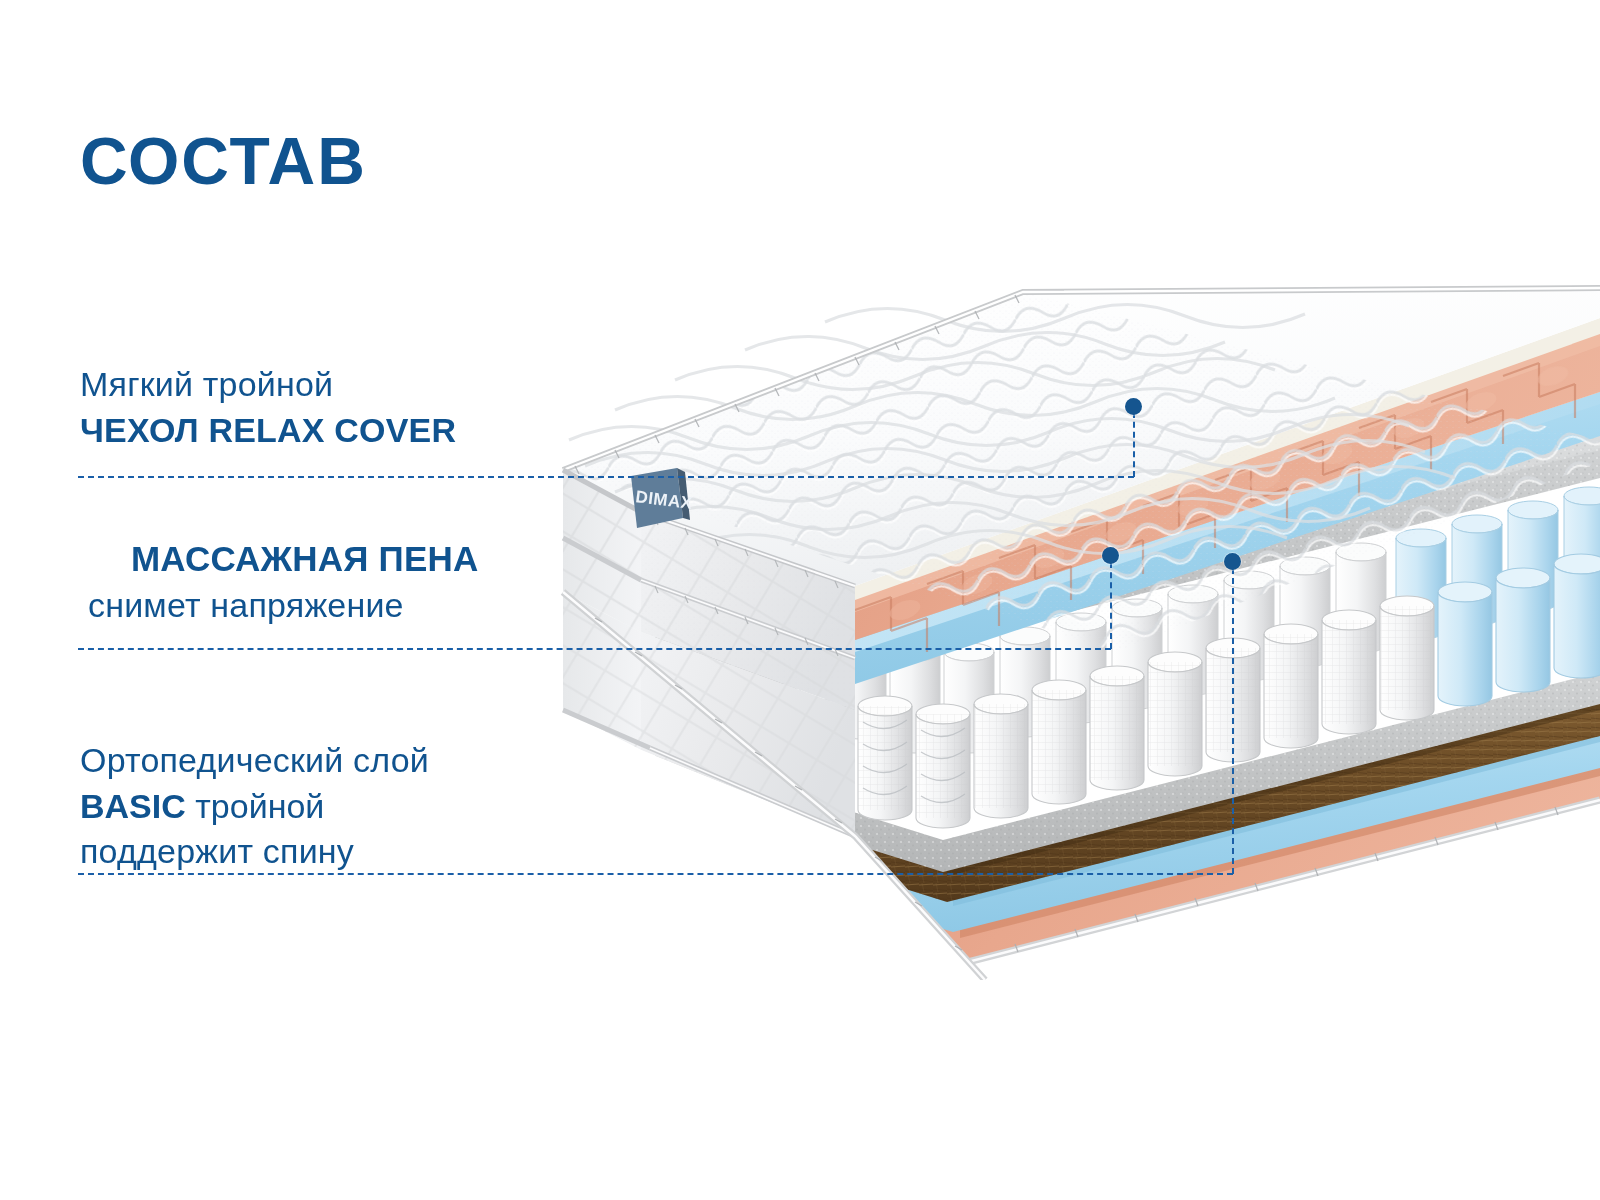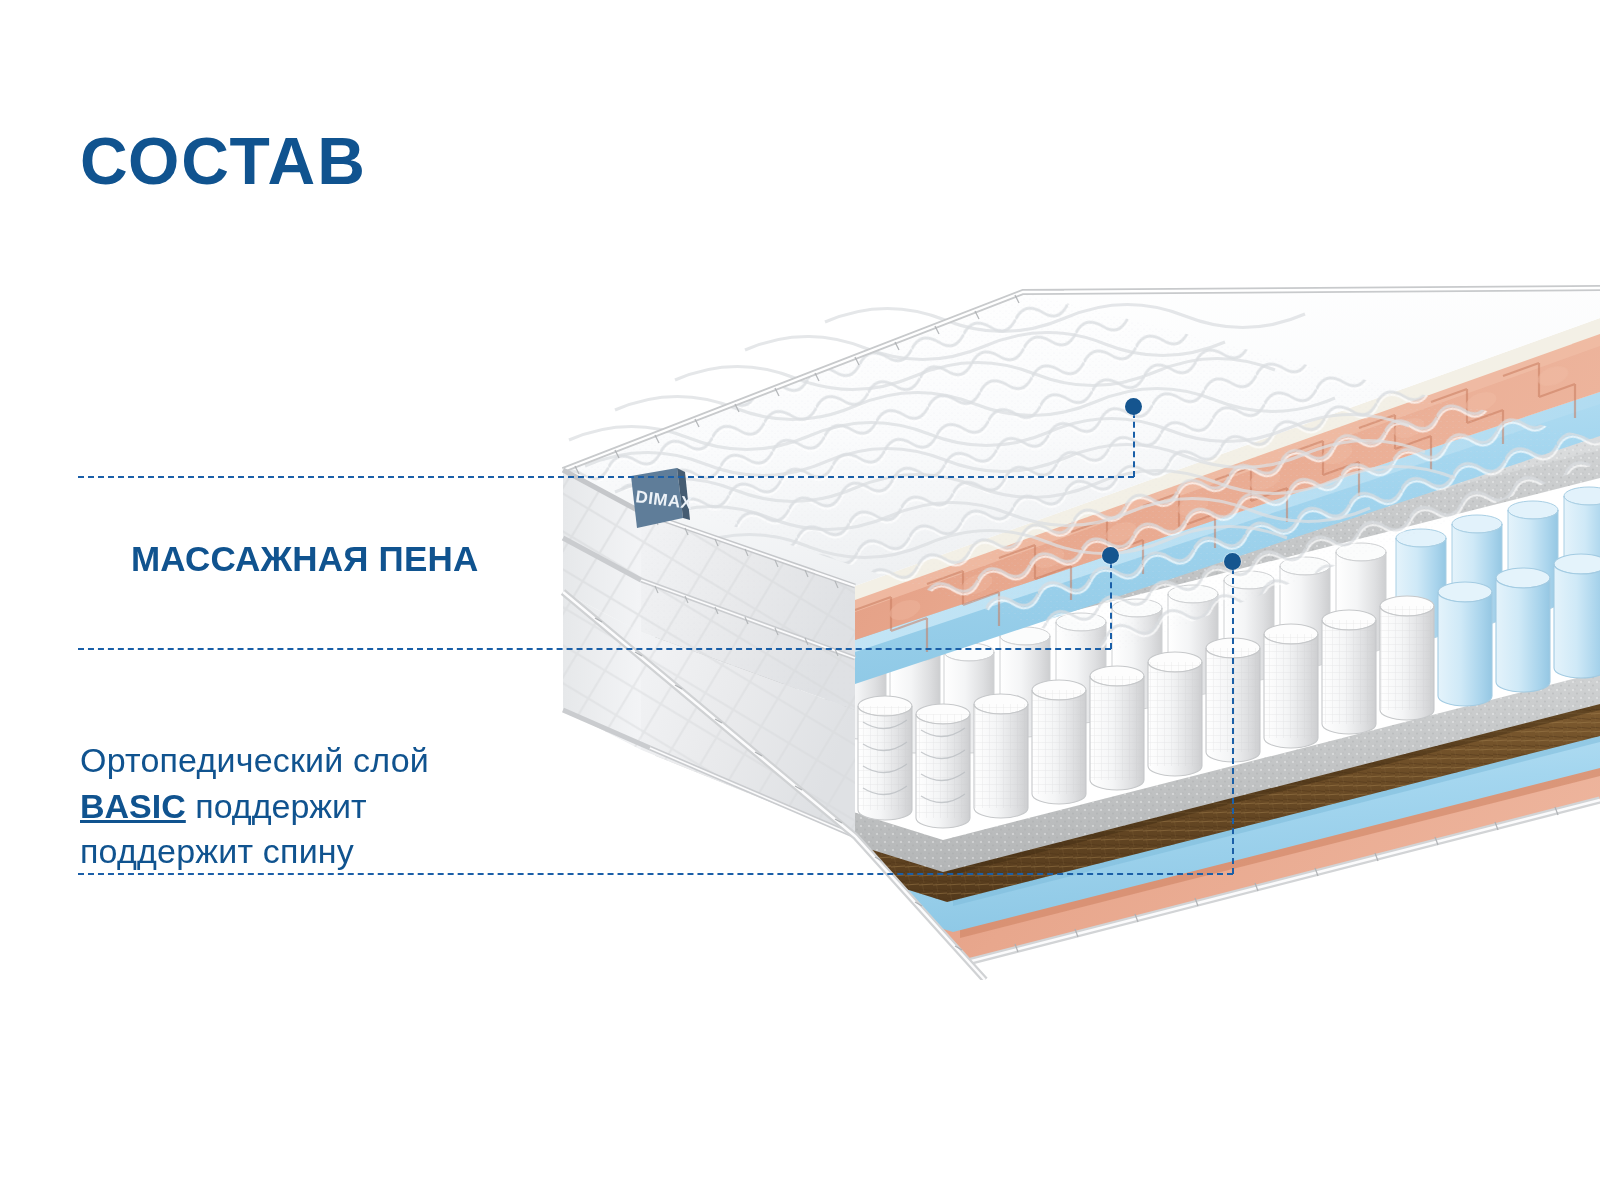--- a/index.html
+++ b/index.html
@@ -21,21 +21,21 @@
   
   .callout{position:absolute;color:#10538f;}
   .callout .line{display:block;white-space:nowrap;}
   .lt{font-weight:400;font-size:34px;line-height:1.34;letter-spacing:.2px;}
   .bd{font-weight:bold;font-size:34px;line-height:1.34;letter-spacing:.2px;}
   .bd.lg{font-size:35px;margin-left:43px;}
   #callout-cover{left:80px;top:362px;}
   #callout-foam {left:88px;top:536px;}
   #callout-basic{left:80px;top:714px;margin-top:24px;}
   .mixline{font-size:34px;line-height:1.34;white-space:nowrap;}
-  .mixline b{font-weight:bold;text-decoration:underline;}
+  .mixline b{font-weight:bold;}
 
   
   .hline{
     position:absolute;height:0;border-top:2px dashed #1a5fa8;
   }
   .vline{
     position:absolute;width:0;border-left:2px dashed #1a5fa8;
   }
   .dot{
     position:absolute;width:17px;height:17px;border-radius:50%;
@@ -572,24 +572,29 @@
   <div class="dot" style="left:1125px;top:398px;"></div>
 
   <div class="hline" style="left:78px;top:648px;width:1033px;"></div>
   <div class="vline" style="left:1110px;top:562px;height:87px;"></div>
   <div class="dot" style="left:1102px;top:547px;"></div>
 
   <div class="hline" style="left:78px;top:873px;width:1155px;"></div>
   <div class="vline" style="left:1232px;top:568px;height:306px;"></div>
   <div class="dot" style="left:1224px;top:553px;"></div>
 
+  <div class="callout" id="callout-cover">
+    <span class="line lt">Мягкий тройной</span>
+    <span class="line bd">ЧЕХОЛ RELAX COVER</span>
+  </div>
 
   <div class="callout" id="callout-foam">
     <span class="line bd lg">МАССАЖНАЯ ПЕНА</span>
+    <span class="line lt">снимет напряжение</span>
   </div>
 
   <div class="callout" id="callout-basic">
     <span class="line lt">Ортопедический слой</span>
-    <span class="line mixline"><b>BASIC</b><span> поддержит</span></span>
+    <span class="line mixline"><b>BASIC</b><span> тройной</span></span>
     <span class="line lt">поддержит спину</span>
   </div>
 
 </div>
 
 </body></html>

